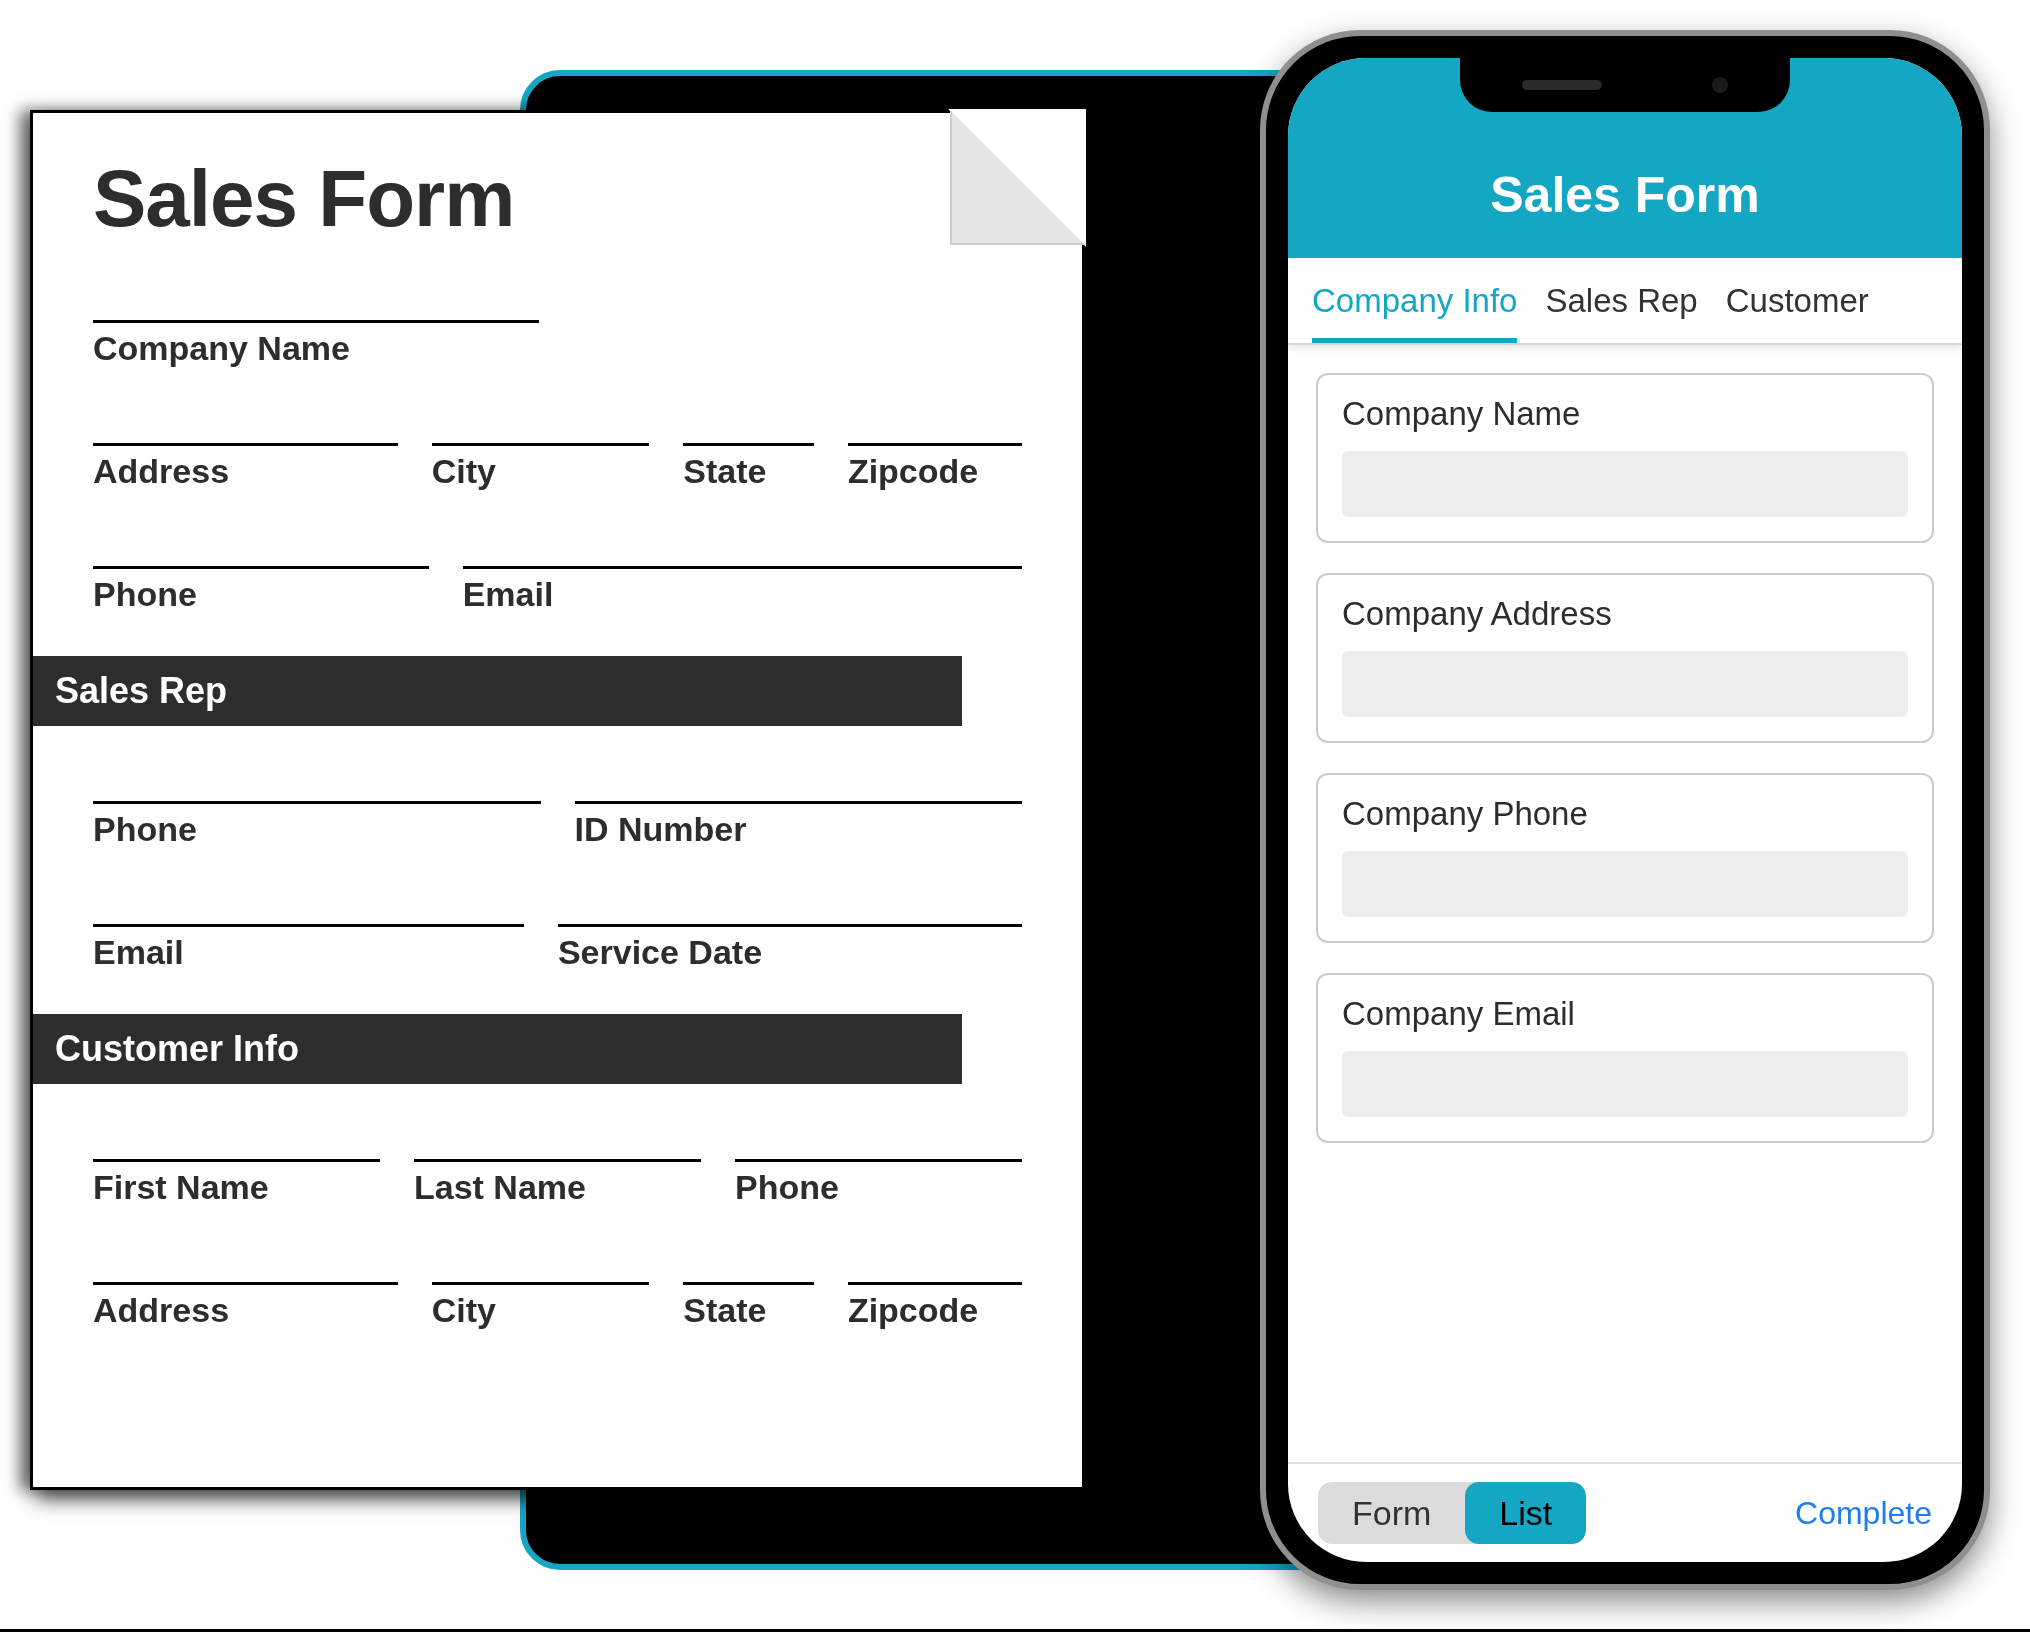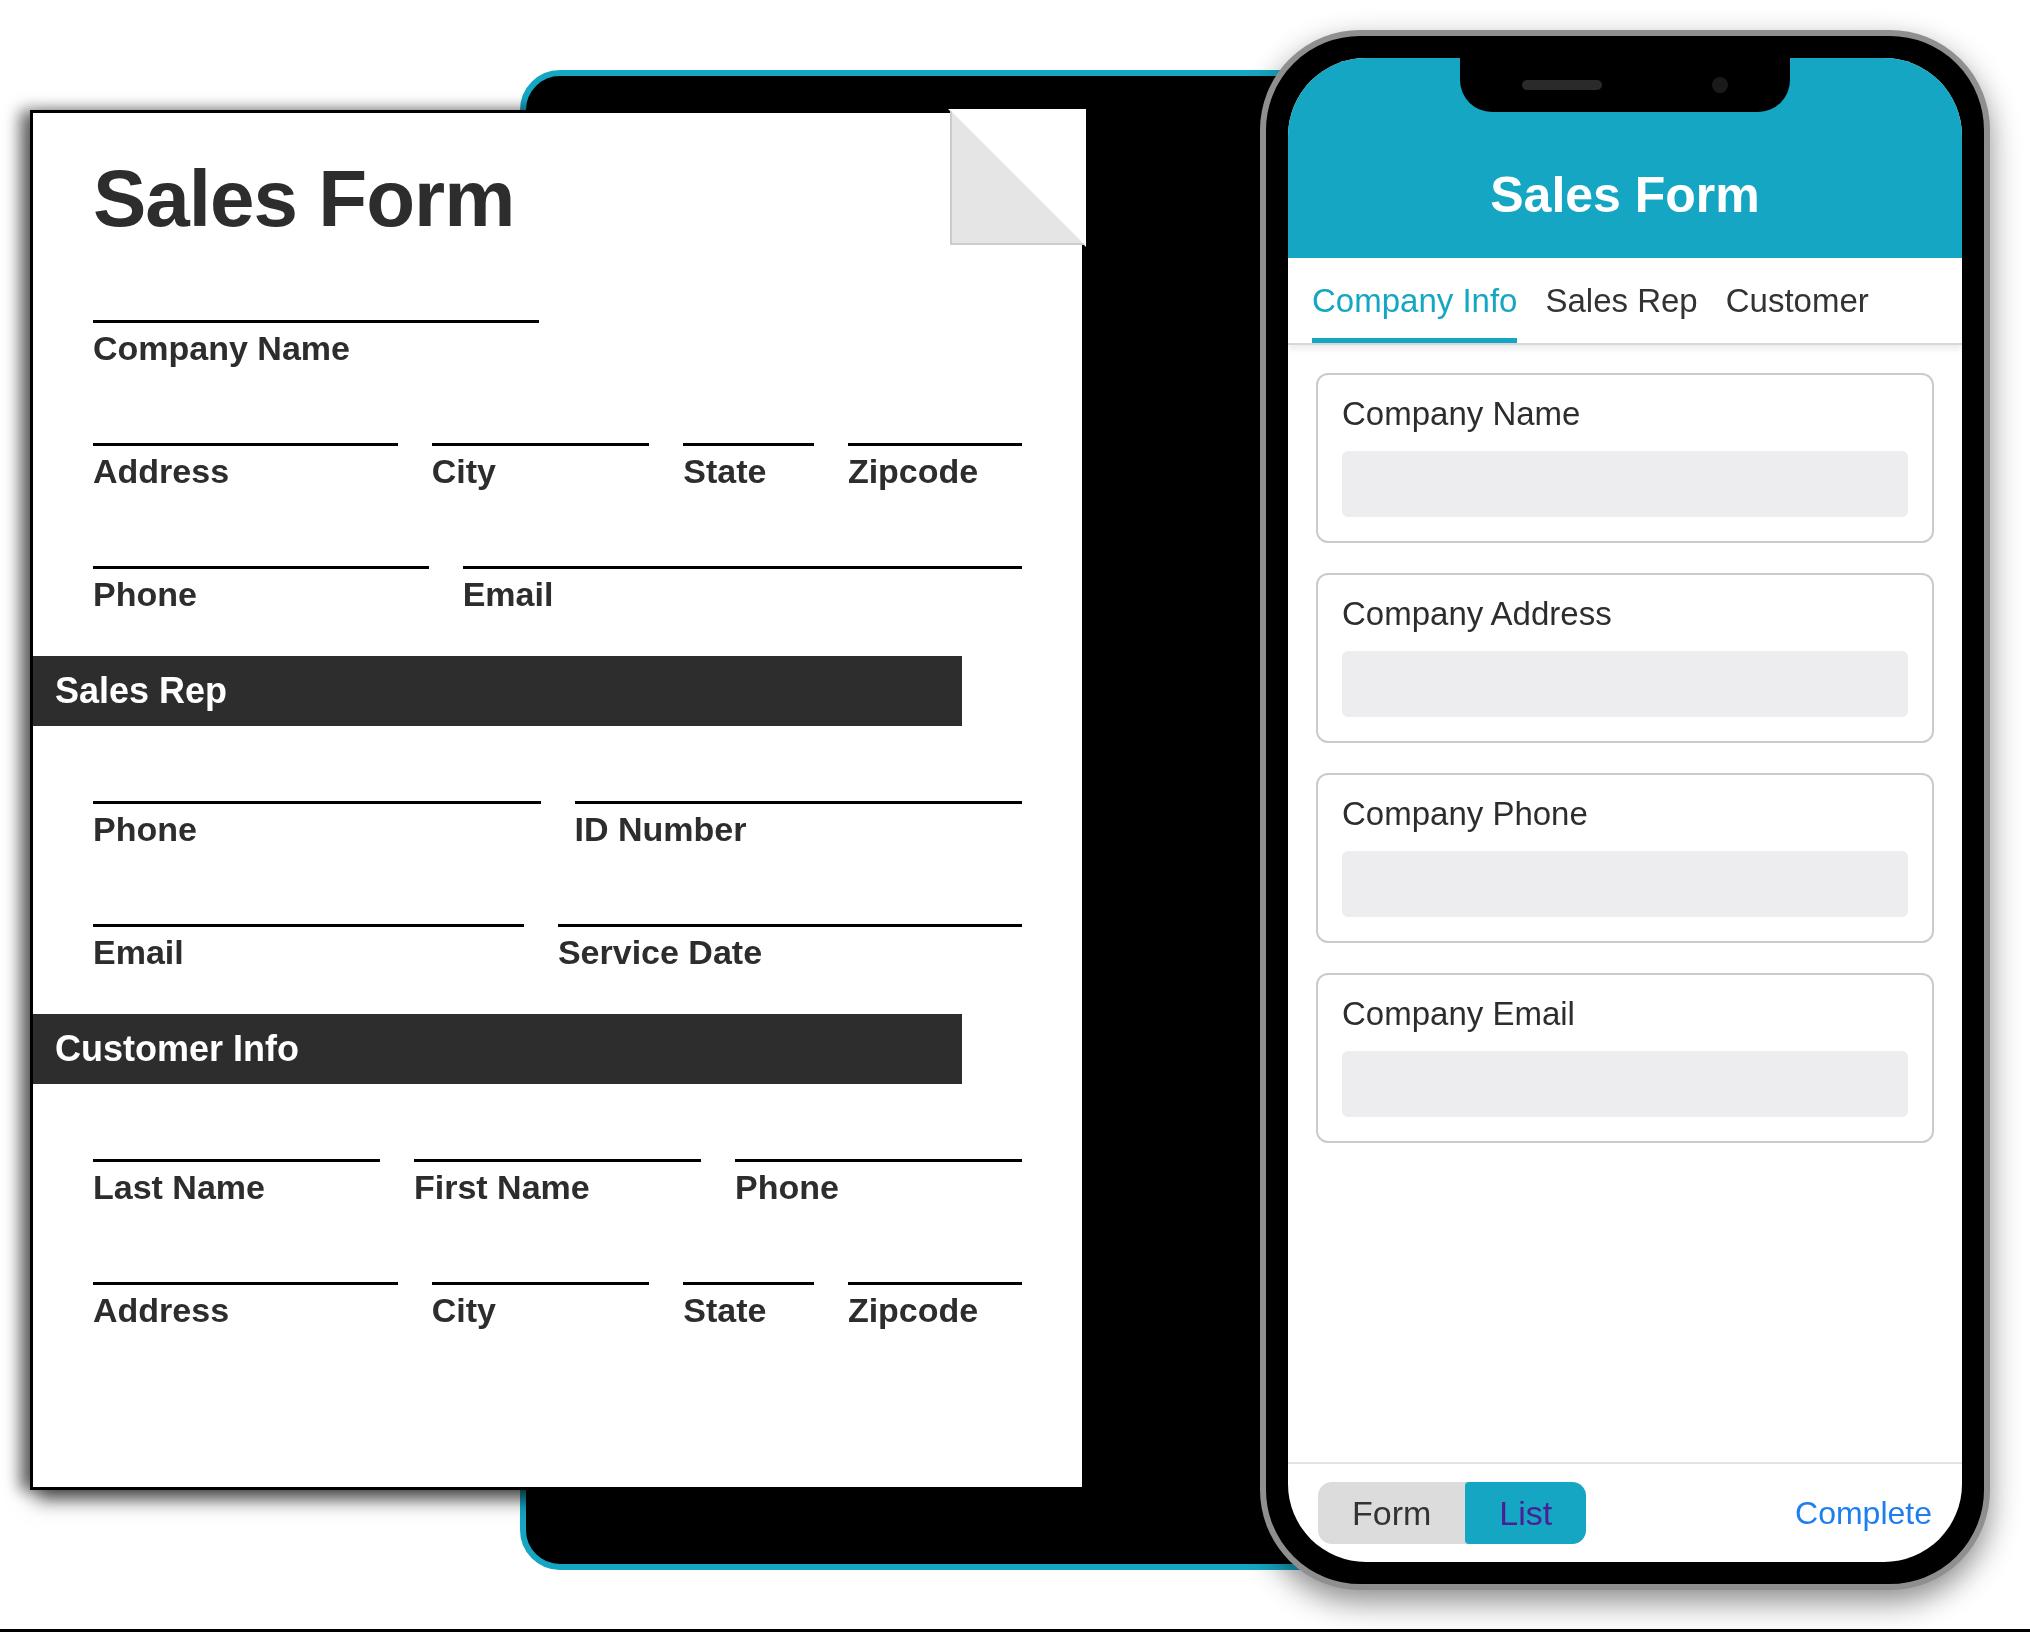--- a/index.html
+++ b/index.html
@@ -222,22 +222,22 @@
     padding: 0 34px;
     font-size: 34px;
     font-weight: 500;
     color: #333;
     display: flex;
     align-items: center;
     cursor: pointer;
   }
   .seg-btn.active {
     background: #15a6c3;
-    color: #4c1d95;
-    border-radius: 4px;
+    color: #000000;
+    border-radius: 14px;
   }
   .spacer { flex: 1; }
   .complete-link {
     color: #1e7ef0;
     font-size: 32px;
     font-weight: 500;
     cursor: pointer;
   }
   .baseline {
     position:absolute;
@@ -320,25 +320,25 @@
           <div class="line"></div>
           <div class="lbl">Service Date</div>
         </div>
       </div>
 
       <div class="section-bar">Customer Info</div>
 
       <div class="row">
         <div class="cell">
           <div class="line"></div>
+          <div class="lbl">First Name</div>
+        </div>
+        <div class="cell">
+          <div class="line"></div>
           <div class="lbl">Last Name</div>
-        </div>
-        <div class="cell">
-          <div class="line"></div>
-          <div class="lbl">First Name</div>
         </div>
         <div class="cell">
           <div class="line"></div>
           <div class="lbl">Phone</div>
         </div>
       </div>
 
       <div class="row">
         <div class="cell w2">
           <div class="line"></div>

